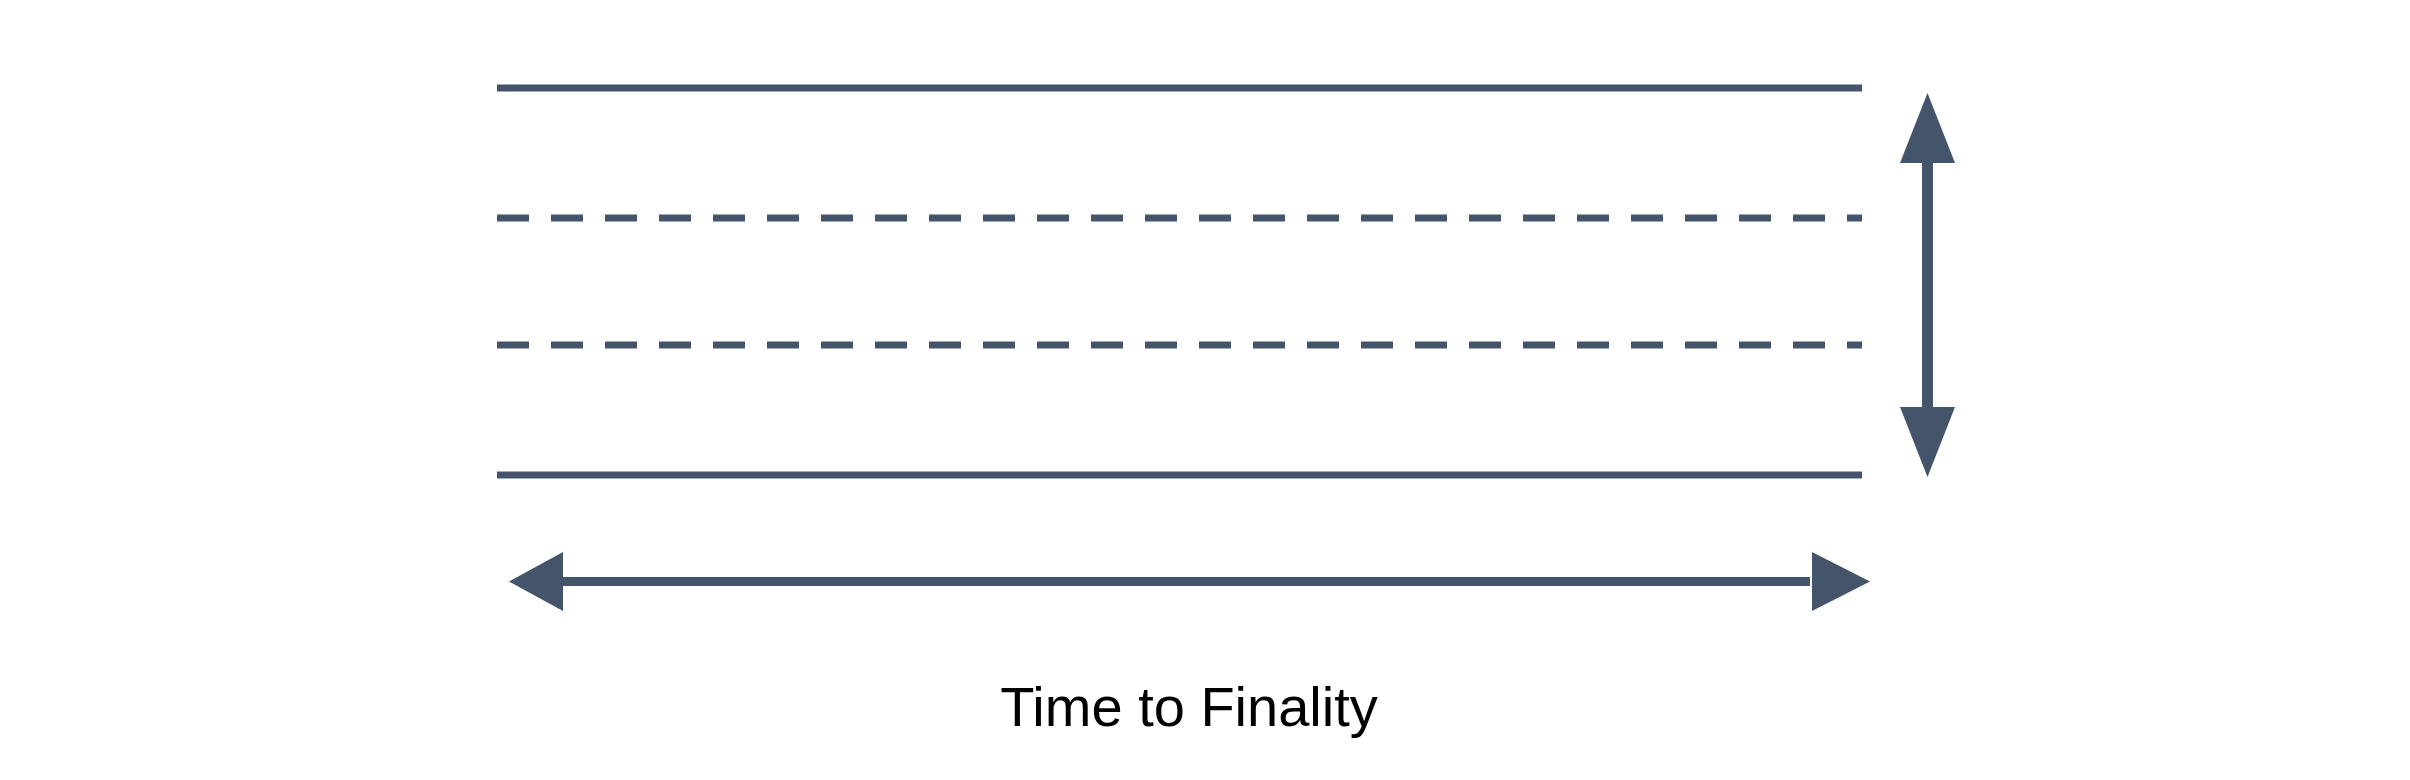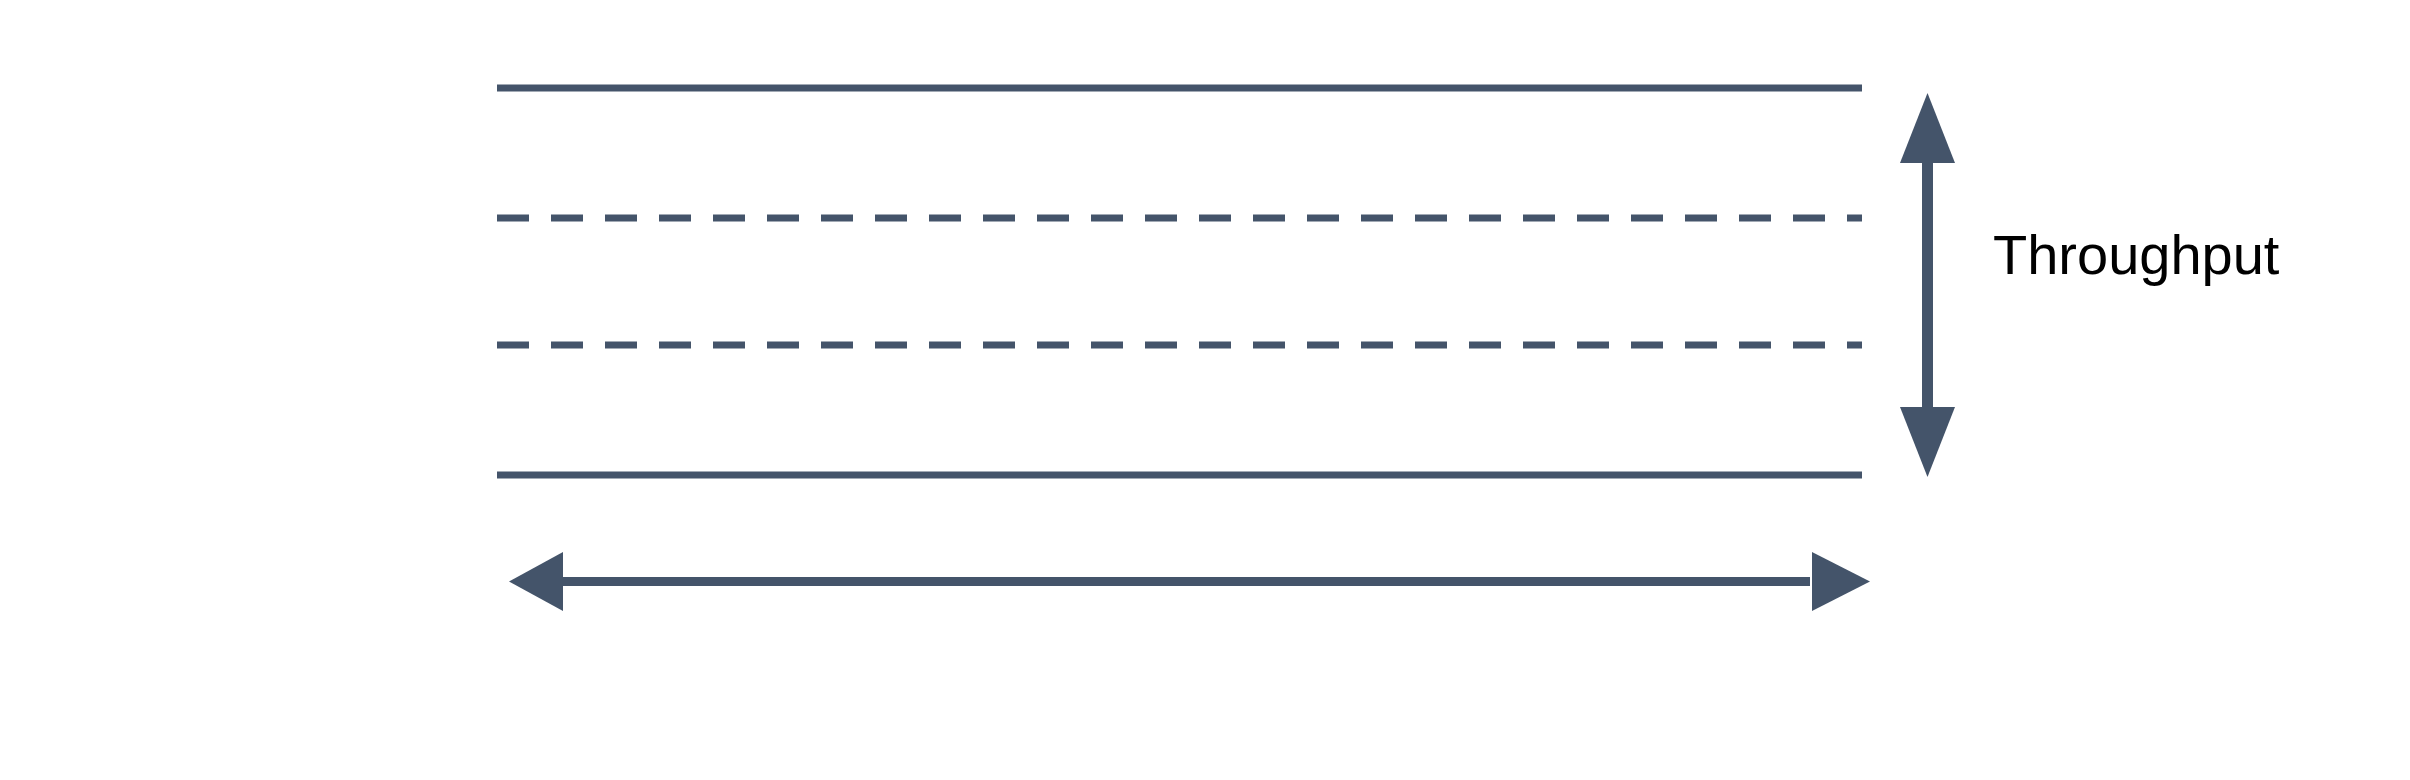--- a/index.html
+++ b/index.html
@@ -66,16 +66,16 @@
       <polygon points="1927.5,477 1955,407 1900,407" fill="#44546a"></polygon>
     </g>
 
     <g>
       <rect x="560" y="577" width="1250" height="9" fill="#44546a"></rect>
       <polygon points="509,581.5 563,552 563,611" fill="#44546a"></polygon>
       <polygon points="1870,581.5 1812,552 1812,611" fill="#44546a"></polygon>
     </g>
   </svg>
 
-  <div class="axis-label" id="throughput-label" style="color: rgb(0, 0, 0);">Throughput</div>
 
+  <div class="axis-label" id="time-to-finality-label" style="color: rgb(0, 0, 0);">Time to Finality</div>
 
 </div>
 
 </body></html>

